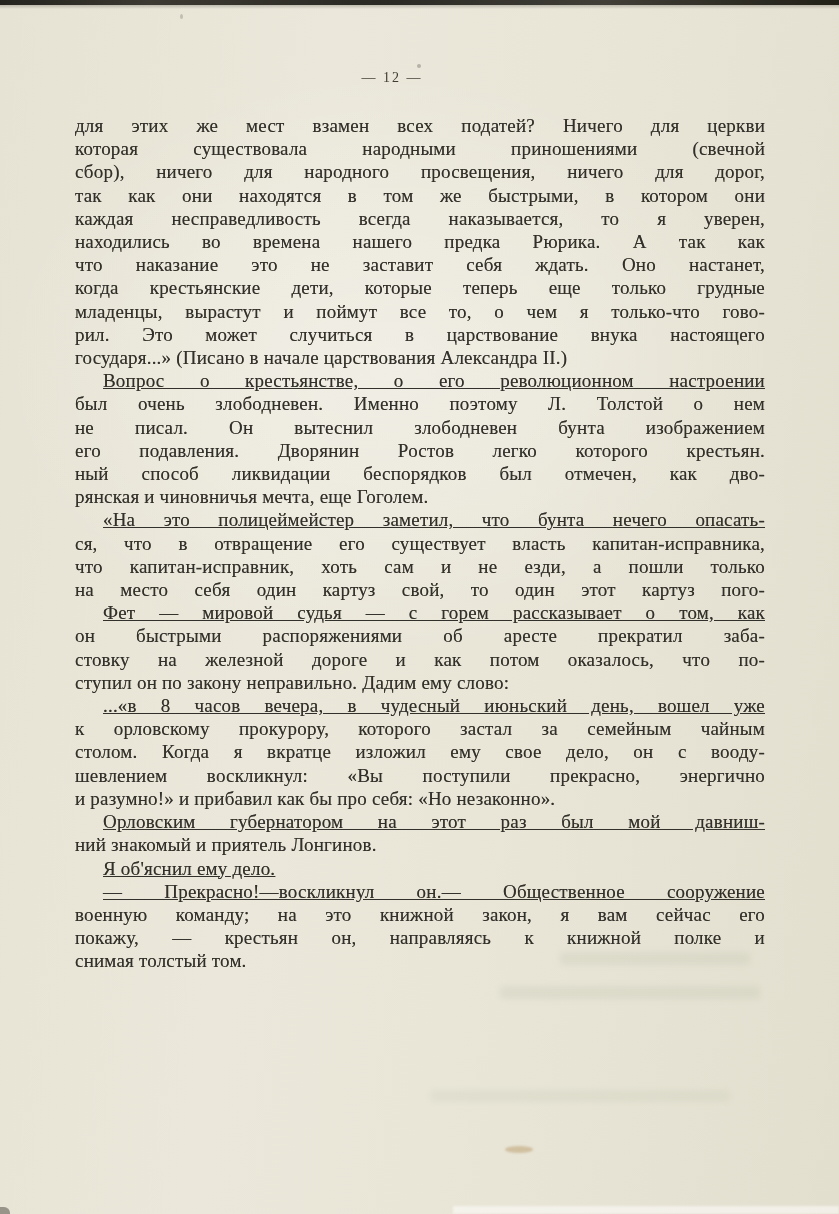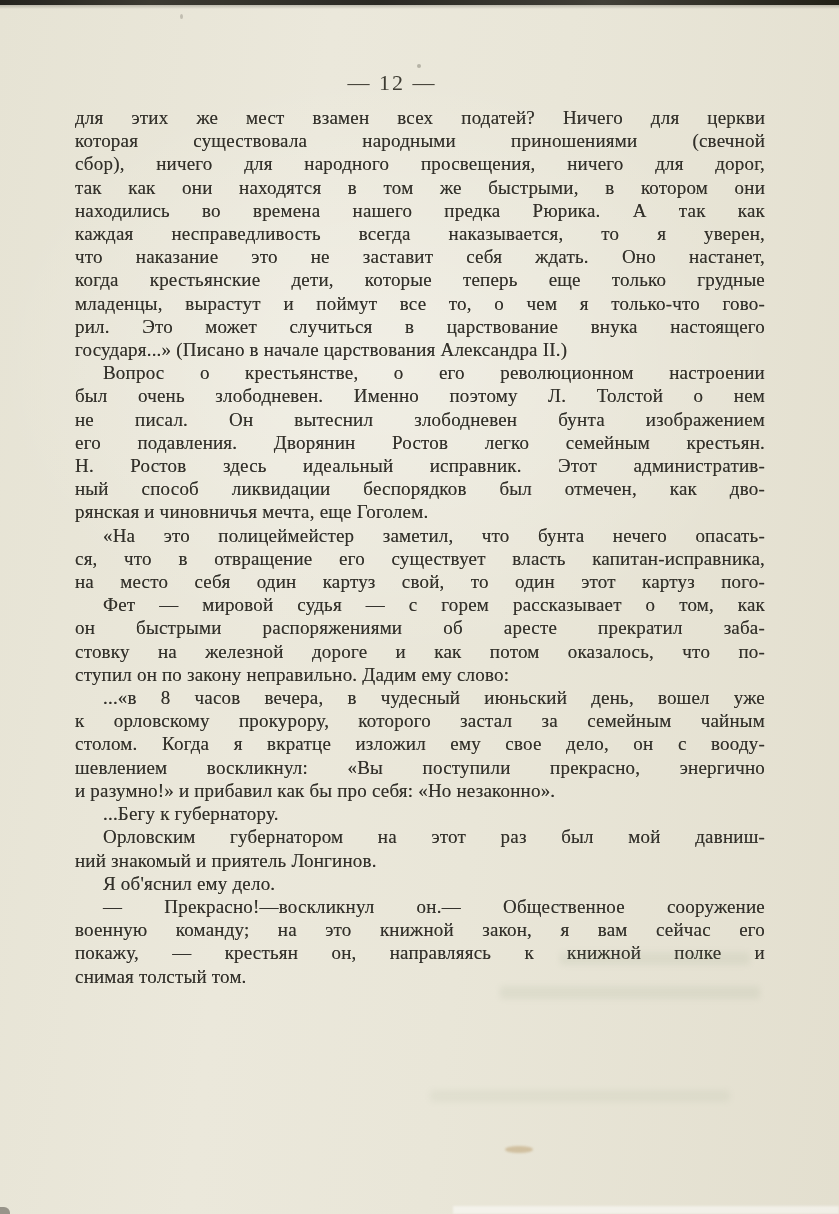--- a/index.html
+++ b/index.html
@@ -46,42 +46,42 @@
     background: rgba(255,255,255,0.5);
     filter: blur(1px);
   }
   .page-number {
     position: absolute;
     top: 70px;
     left: 75px;
     width: 690px;
     transform: translateX(-28px);
     text-align: center;
-    font-size: 22px;
+    font-size: 14px;
     letter-spacing: 2px;
     color: #3e3c33;
   }
   .text-block {
     position: absolute;
-    top: 106px;
+    top: 114px;
     left: 75px;
     width: 690px;
     font-size: 19px;
     line-height: 23.2px;
     color: #32302a;
     letter-spacing: 0.2px;
     text-shadow: 0 0 0.5px rgba(45,43,36,0.55);
   }
   .para { margin: 0; }
   .line {
     text-align: justify;
     text-align-last: justify;
   }
   .line.final { text-align-last: left; }
-  .para.indent .line:first-child { text-indent: 28px; }
+  .para.indent .line:first-child { text-indent: 28px; text-decoration: underline; }
   
   .smudge {
     position: absolute;
     left: 505px; top: 1146px;
     width: 28px; height: 7px;
     background: #c9b48e;
     border-radius: 50%;
     filter: blur(1px);
     opacity: 0.75;
   }
@@ -118,57 +118,54 @@
 <div class="scan-edge-top"></div>
 
 <div class="page-number">— 12 —</div>
 
 <div class="text-block" id="text-block">
     <div class="para">
       <div class="line">для этих же мест взамен всех податей? Ничего для церкви</div>
       <div class="line">которая существовала народными приношениями (свечной</div>
       <div class="line">сбор), ничего для народного просвещения, ничего для дорог,</div>
       <div class="line">так как они находятся в том же быстрыми, в котором они</div>
+      <div class="line">каждая несправедливость всегда наказывается, то я уверен,</div>
       <div class="line">находились во времена нашего предка Рюрика. А так как</div>
-      <div class="line">каждая несправедливость всегда наказывается, то я уверен,</div>
       <div class="line">что наказание это не заставит себя ждать. Оно настанет,</div>
       <div class="line">когда крестьянские дети, которые теперь еще только грудные</div>
       <div class="line">младенцы, вырастут и поймут все то, о чем я только-что гово-</div>
       <div class="line">рил. Это может случиться в царствование внука настоящего</div>
       <div class="line final">государя...» (Писано в начале царствования Александра II.)</div>
     </div>
     <div class="para indent">
       <div class="line">Вопрос о крестьянстве, о его революционном настроении</div>
       <div class="line">был очень злободневен. Именно поэтому Л. Толстой о нем</div>
       <div class="line">не писал. Он вытеснил злободневен бунта изображением</div>
-      <div class="line">его подавления. Дворянин Ростов легко семейным крестьян.</div>
-      <div class="line">Н. Ростов здесь идеальный исправник. Этот административ-</div>
+      <div class="line">его подавления. Дворянин Ростов легко которого крестьян.</div>
       <div class="line">ный способ ликвидации беспорядков был отмечен, как дво-</div>
       <div class="line final">рянская и чиновничья мечта, еще Гоголем.</div>
     </div>
     <div class="para indent">
       <div class="line">«На это полицеймейстер заметил, что бунта нечего опасать-</div>
       <div class="line">ся, что в отвращение его существует власть капитан-исправника,</div>
+      <div class="line">что капитан-исправник, хоть сам и не езди, а пошли только</div>
       <div class="line">на место себя один картуз свой, то один этот картуз пого-</div>
     </div>
     <div class="para indent">
       <div class="line">Фет — мировой судья — с горем рассказывает о том, как</div>
       <div class="line">он быстрыми распоряжениями об аресте прекратил заба-</div>
       <div class="line">стовку на железной дороге и как потом оказалось, что по-</div>
       <div class="line final">ступил он по закону неправильно. Дадим ему слово:</div>
     </div>
     <div class="para indent">
       <div class="line">...«в 8 часов вечера, в чудесный июньский день, вошел уже</div>
       <div class="line">к орловскому прокурору, которого застал за семейным чайным</div>
       <div class="line">столом. Когда я вкратце изложил ему свое дело, он с вооду-</div>
       <div class="line">шевлением воскликнул: «Вы поступили прекрасно, энергично</div>
       <div class="line final">и разумно!» и прибавил как бы про себя: «Но незаконно».</div>
-    </div>
-    <div class="para indent">
-      <div class="line final">...Бегу к губернатору.</div>
     </div>
     <div class="para indent">
       <div class="line">Орловским губернатором на этот раз был мой давниш-</div>
       <div class="line final">ний знакомый и приятель Лонгинов.</div>
     </div>
     <div class="para indent">
       <div class="line final">Я об'яснил ему дело.</div>
     </div>
     <div class="para indent">
       <div class="line">— Прекрасно!—воскликнул он.— Общественное сооружение</div>

